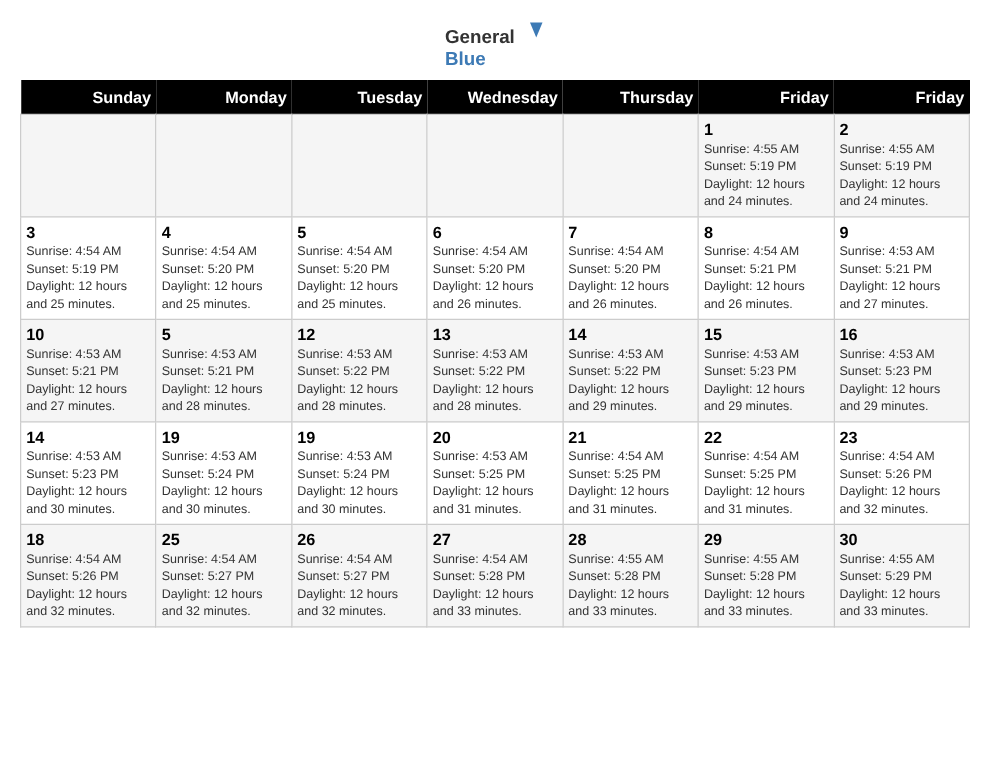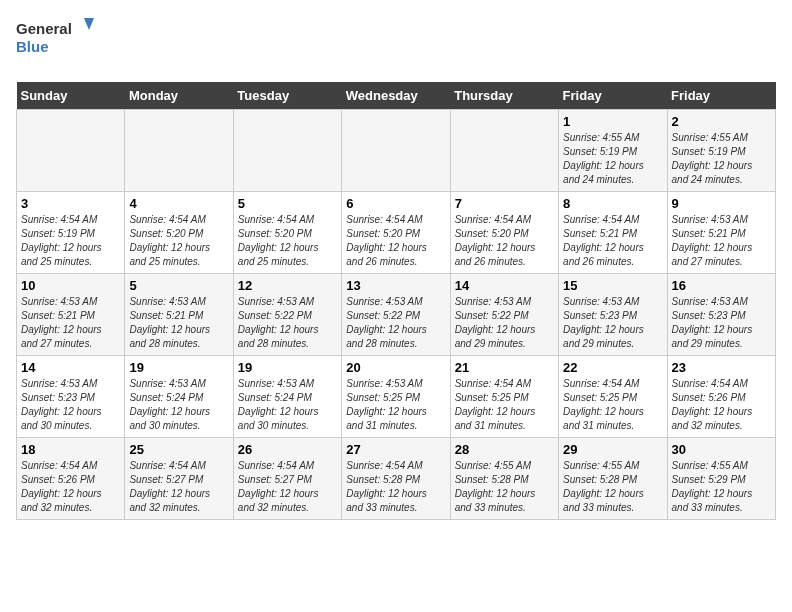--- a/index.html
+++ b/index.html
@@ -6,22 +6,22 @@
     body {
       font-family: Arial, sans-serif;
       background: #fff;
       width: 792px;
       min-height: 612px;
       padding: 16px;
     }
     .header {
       display: flex;
       align-items: flex-start;
-      justify-content: flex-start;
-      margin-bottom: 26px;
+      justify-content: center;
+      margin-bottom: 8px;
     }
     .logo {
       display: flex;
       align-items: center;
       gap: 4px;
     }
     .title-section {
       text-align: right;
     }
     .month-title {
@@ -32,24 +32,24 @@
     .location-title {
       font-size: 16px;
       color: #555;
     }
     table {
       width: 100%;
       border-collapse: collapse;
       font-size: 11px;
     }
     thead tr th {
-      background: #404040;
+      background: #000000;
       color: #fff;
       padding: 6px 4px;
-      text-align: left;
+      text-align: right;
       font-size: 13px;
       font-weight: bold;
     }
     tbody tr td {
       border: 1px solid #ccc;
       vertical-align: top;
       padding: 4px;
       width: 14.28%;
       min-height: 80px;
       height: 80px;
@@ -62,21 +62,20 @@
     }
     .day-number {
       font-weight: bold;
       font-size: 13px;
       margin-bottom: 2px;
     }
     .day-info {
       font-size: 10px;
       color: #333;
       line-height: 1.4;
-      font-style: italic;
     }
     .empty-cell {
       background: #f9f9f9;
     }
   </style>
 </head>
 <body>
 
 <div class="header">
   <div class="logo">

